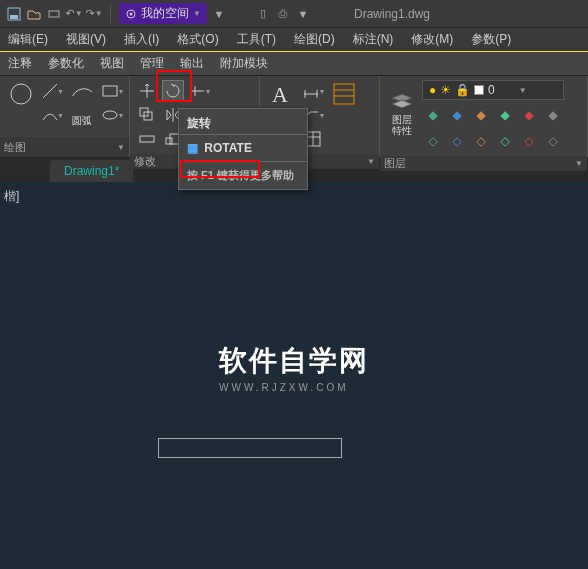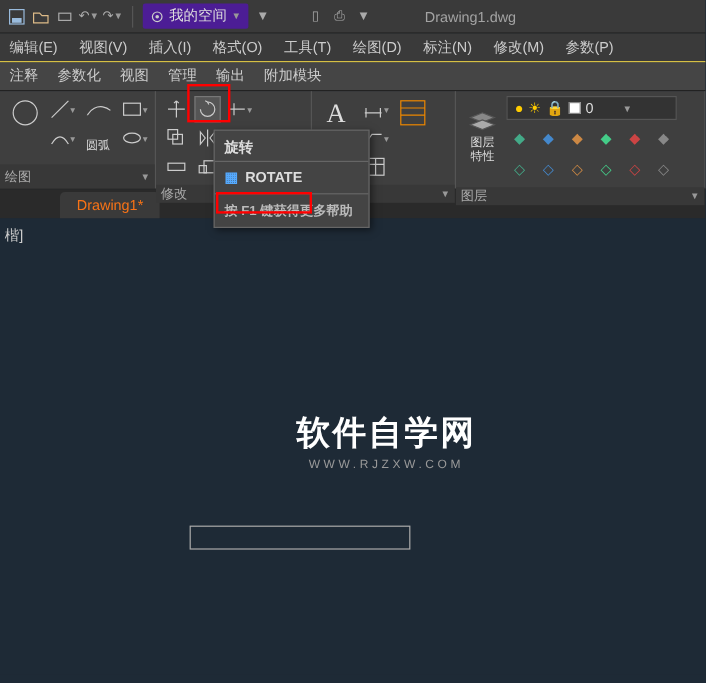--- a/index.html
+++ b/index.html
@@ -130,39 +130,37 @@
   height: 24px;
   background: #2a2a2a;
   display: flex;
   align-items: flex-end;
   padding-left: 50px;
 }
 .file-tab {
   background: #3a3a3a;
   padding: 4px 14px;
   border-radius: 4px 4px 0 0;
-  color: #f97316;
+  color: #14b8a6;
   font-size: 12px;
   cursor: pointer;
 }
 .canvas-area {
   position: relative;
   height: 380px;
   background: #1e2a36;
 }
 .status-text {
   position: absolute; top: 6px; left: 4px; color: #ccc; font-size: 12px;
 }
 .watermark {
   position: absolute;
   left: 50%; top: 160px;
   transform: translateX(-50%);
-  text-align: center;
   color: #fff;
-  margin-left: 28px;
 }
 .watermark .wm-main { font-size: 28px; font-weight: bold; letter-spacing: 2px; }
 .watermark .wm-sub { font-size: 10px; letter-spacing: 3px; color: #999; margin-top: 2px; }
 .rect-obj {
   position: absolute;
   left: 158px; top: 256px;
   width: 184px; height: 20px;
   border: 1px solid #aaa;
 }
 .layer-swatch {

